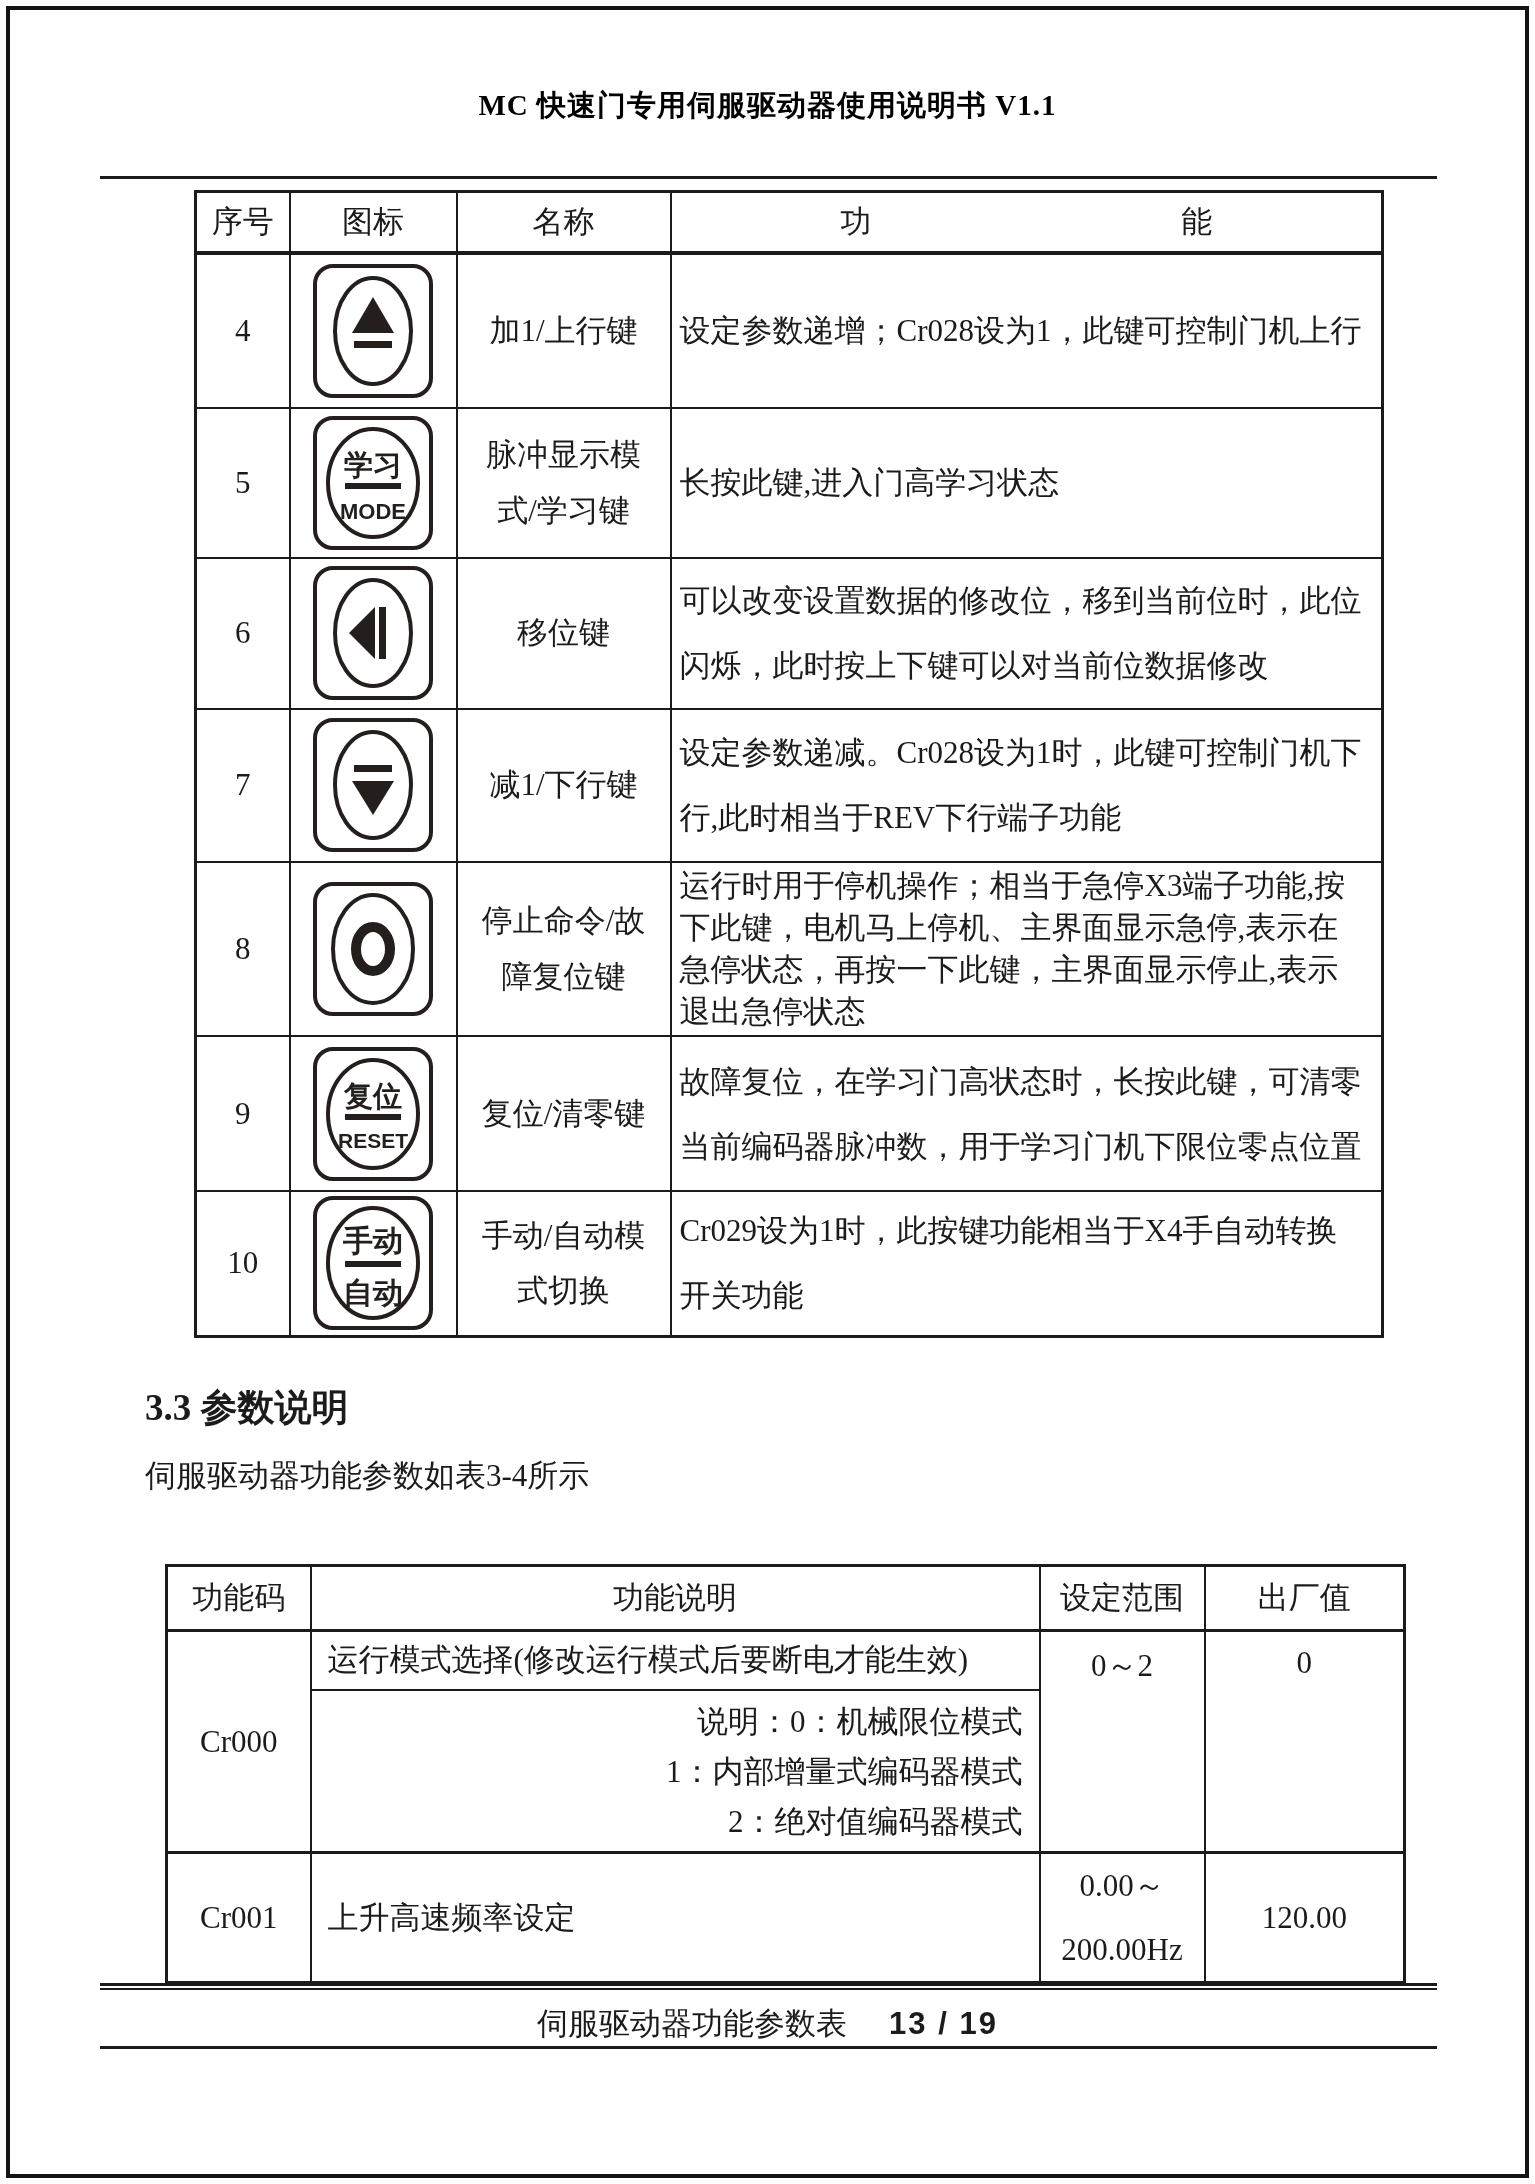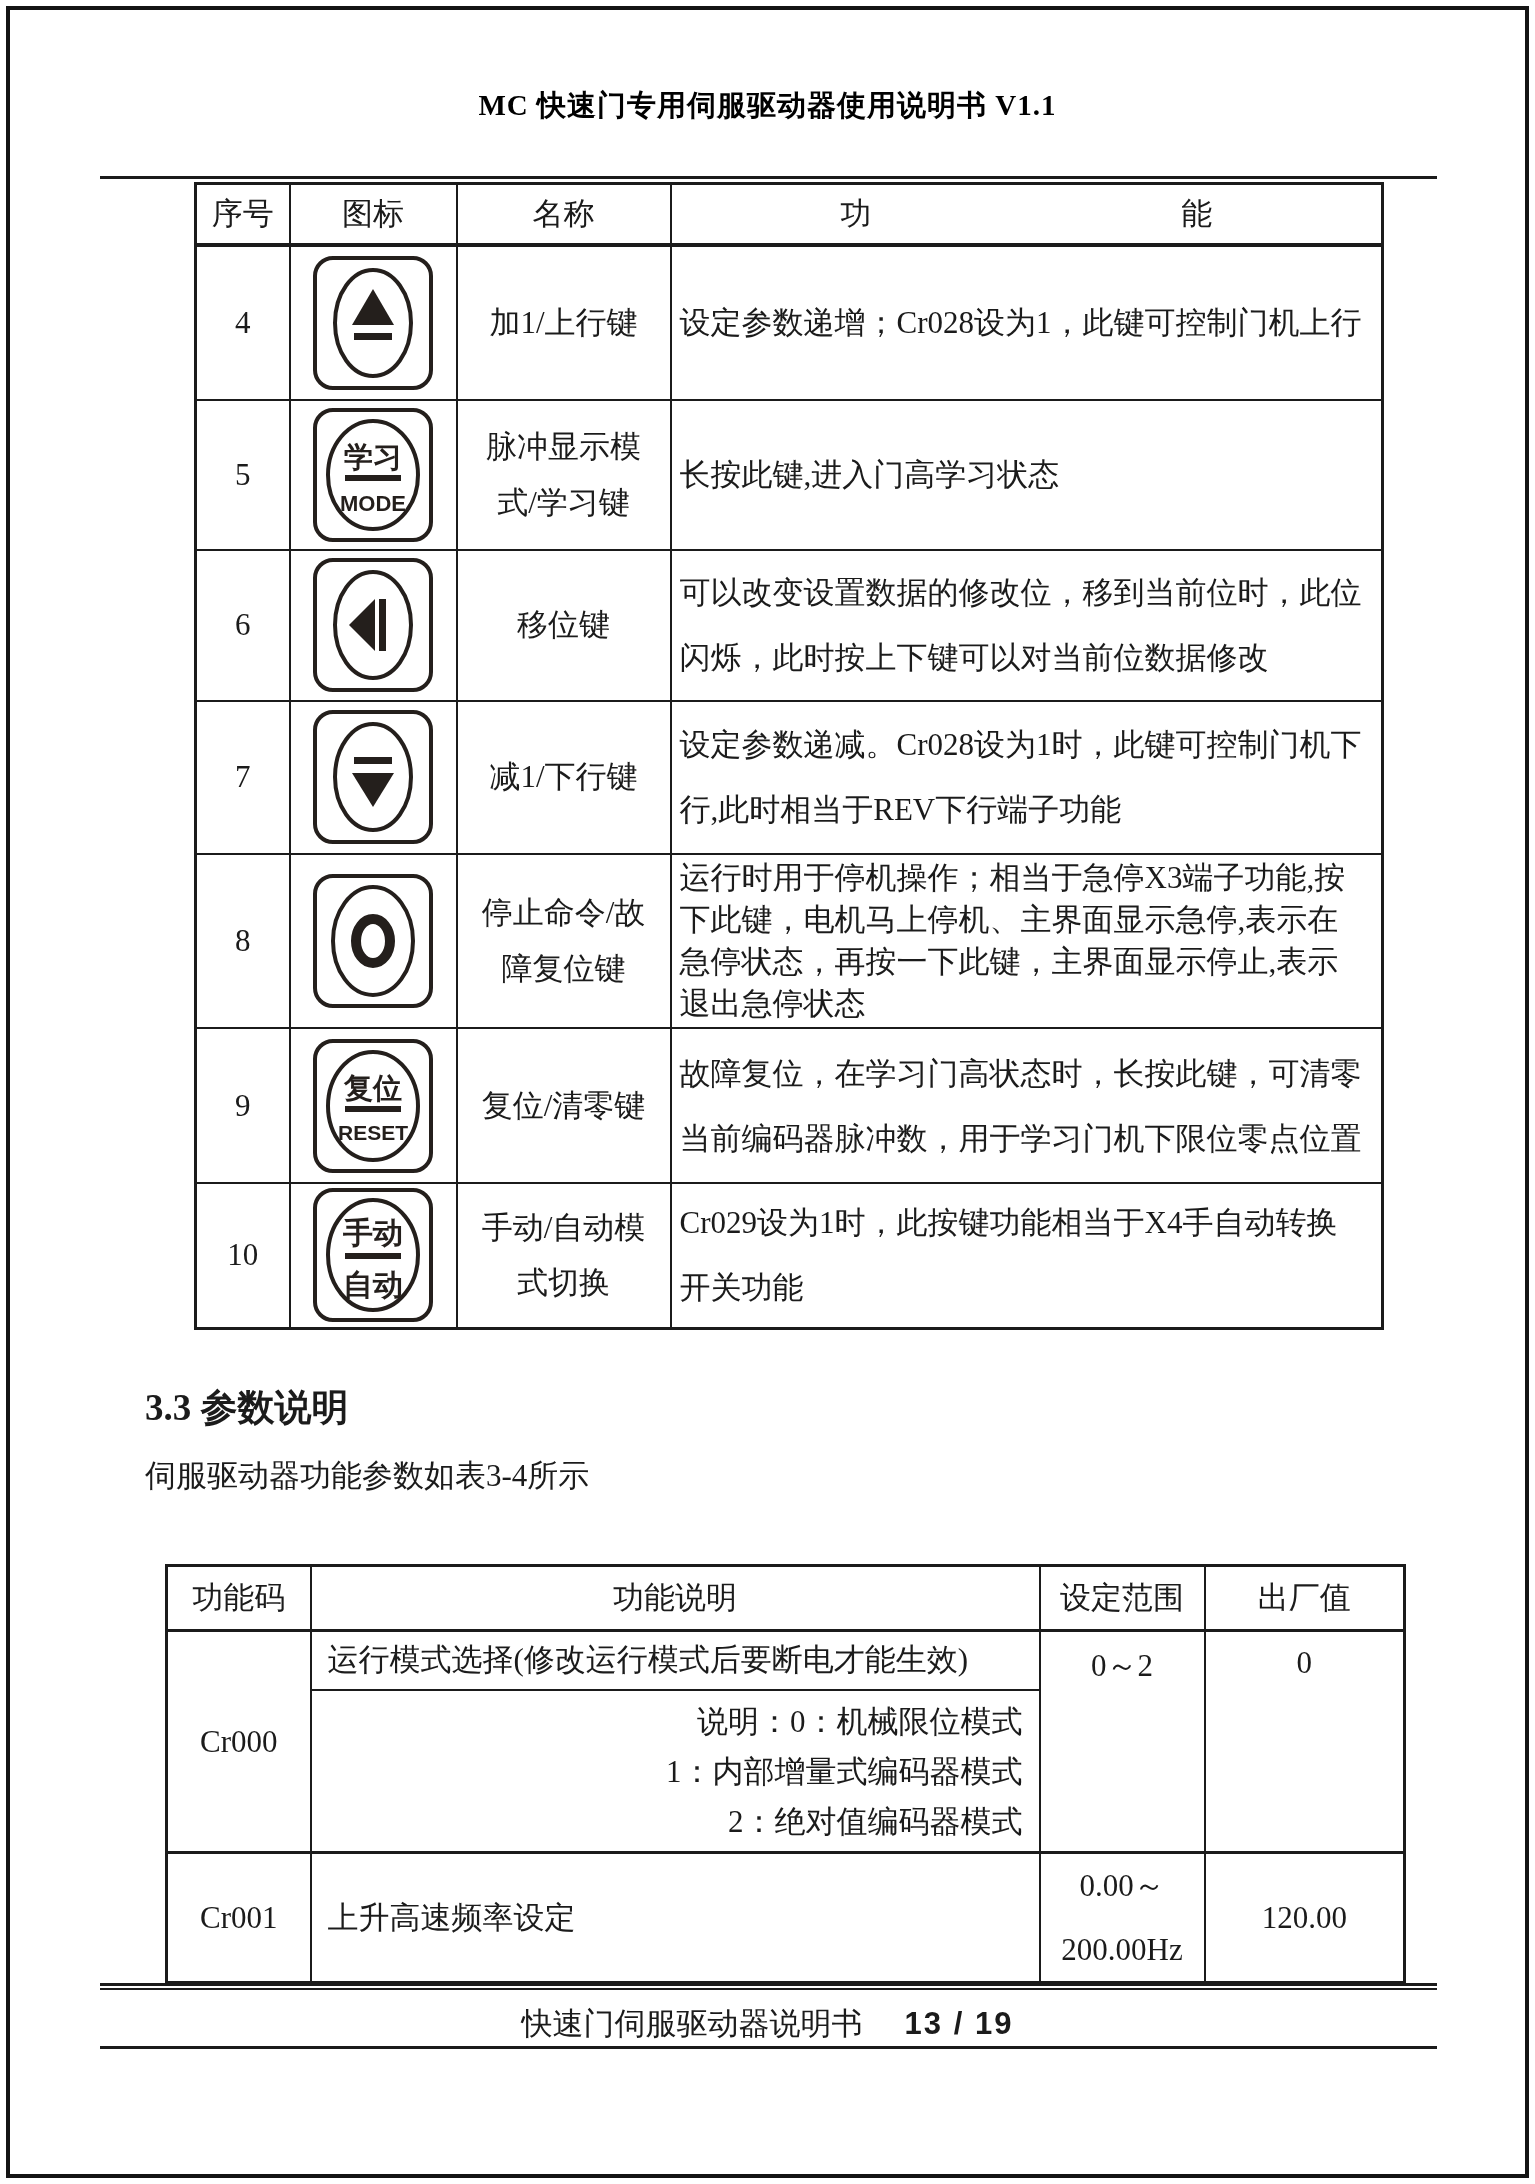--- a/index.html
+++ b/index.html
@@ -8,21 +8,21 @@
   .page { position:relative; width:1535px; height:2184px; background:#ffffff; overflow:hidden; }
   .frame { position:absolute; inset:6px; border:4px solid #141414; pointer-events:none; }
 
   .doc-title { position:absolute; top:86px; left:0; width:100%; text-align:center;
                font-size:29px; letter-spacing:1px; color:#000000;font-weight:bold; }
   .header-rule { position:absolute; top:176px; left:100px; width:1337px;
                  border-top:3px solid #1b1b1b; }
 
   
   table { border-collapse:collapse; table-layout:fixed; }
-  .key-table { position:absolute; top:182px; left:194px; width:1187px;
+  .key-table { position:absolute; top:190px; left:194px; width:1187px;
                font-size:31px; }
   .key-table th, .key-table td { border:2px solid #1b1b1b; vertical-align:middle; }
   .key-table { border:3px solid #1b1b1b; }
   .key-table thead th { border-bottom:4px solid #1b1b1b; font-weight:normal; text-align:center; }
   .key-table td.idx { text-align:center; }
   .key-table td.ico { text-align:center; }
   .key-table td.nm  { text-align:center; padding:0 20px; line-height:1.8; }
   .key-table td.fn  { text-align:left; padding:2px 14px 2px 8px; line-height:2.1; }
   .key-table tr.compact td.fn { line-height:1.36; }
   .fn-header { display:flex; justify-content:center; gap:310px; }
@@ -233,16 +233,16 @@
           <div>0.00～</div>
           <div>200.00Hz</div>
         </td>
         <td class="def">120.00</td>
       </tr>
     </tbody>
   </table>
 
   <div class="footer-rule-top"></div>
   <div class="footer-line">
-    <span>快速门伺服驱动器说明书</span><span class="pg">13 / 19</span>
+    <span>伺服驱动器功能参数表</span><span class="pg">13 / 19</span>
   </div>
   <div class="footer-rule-bottom"></div>
 </div>
 
 </body></html>

